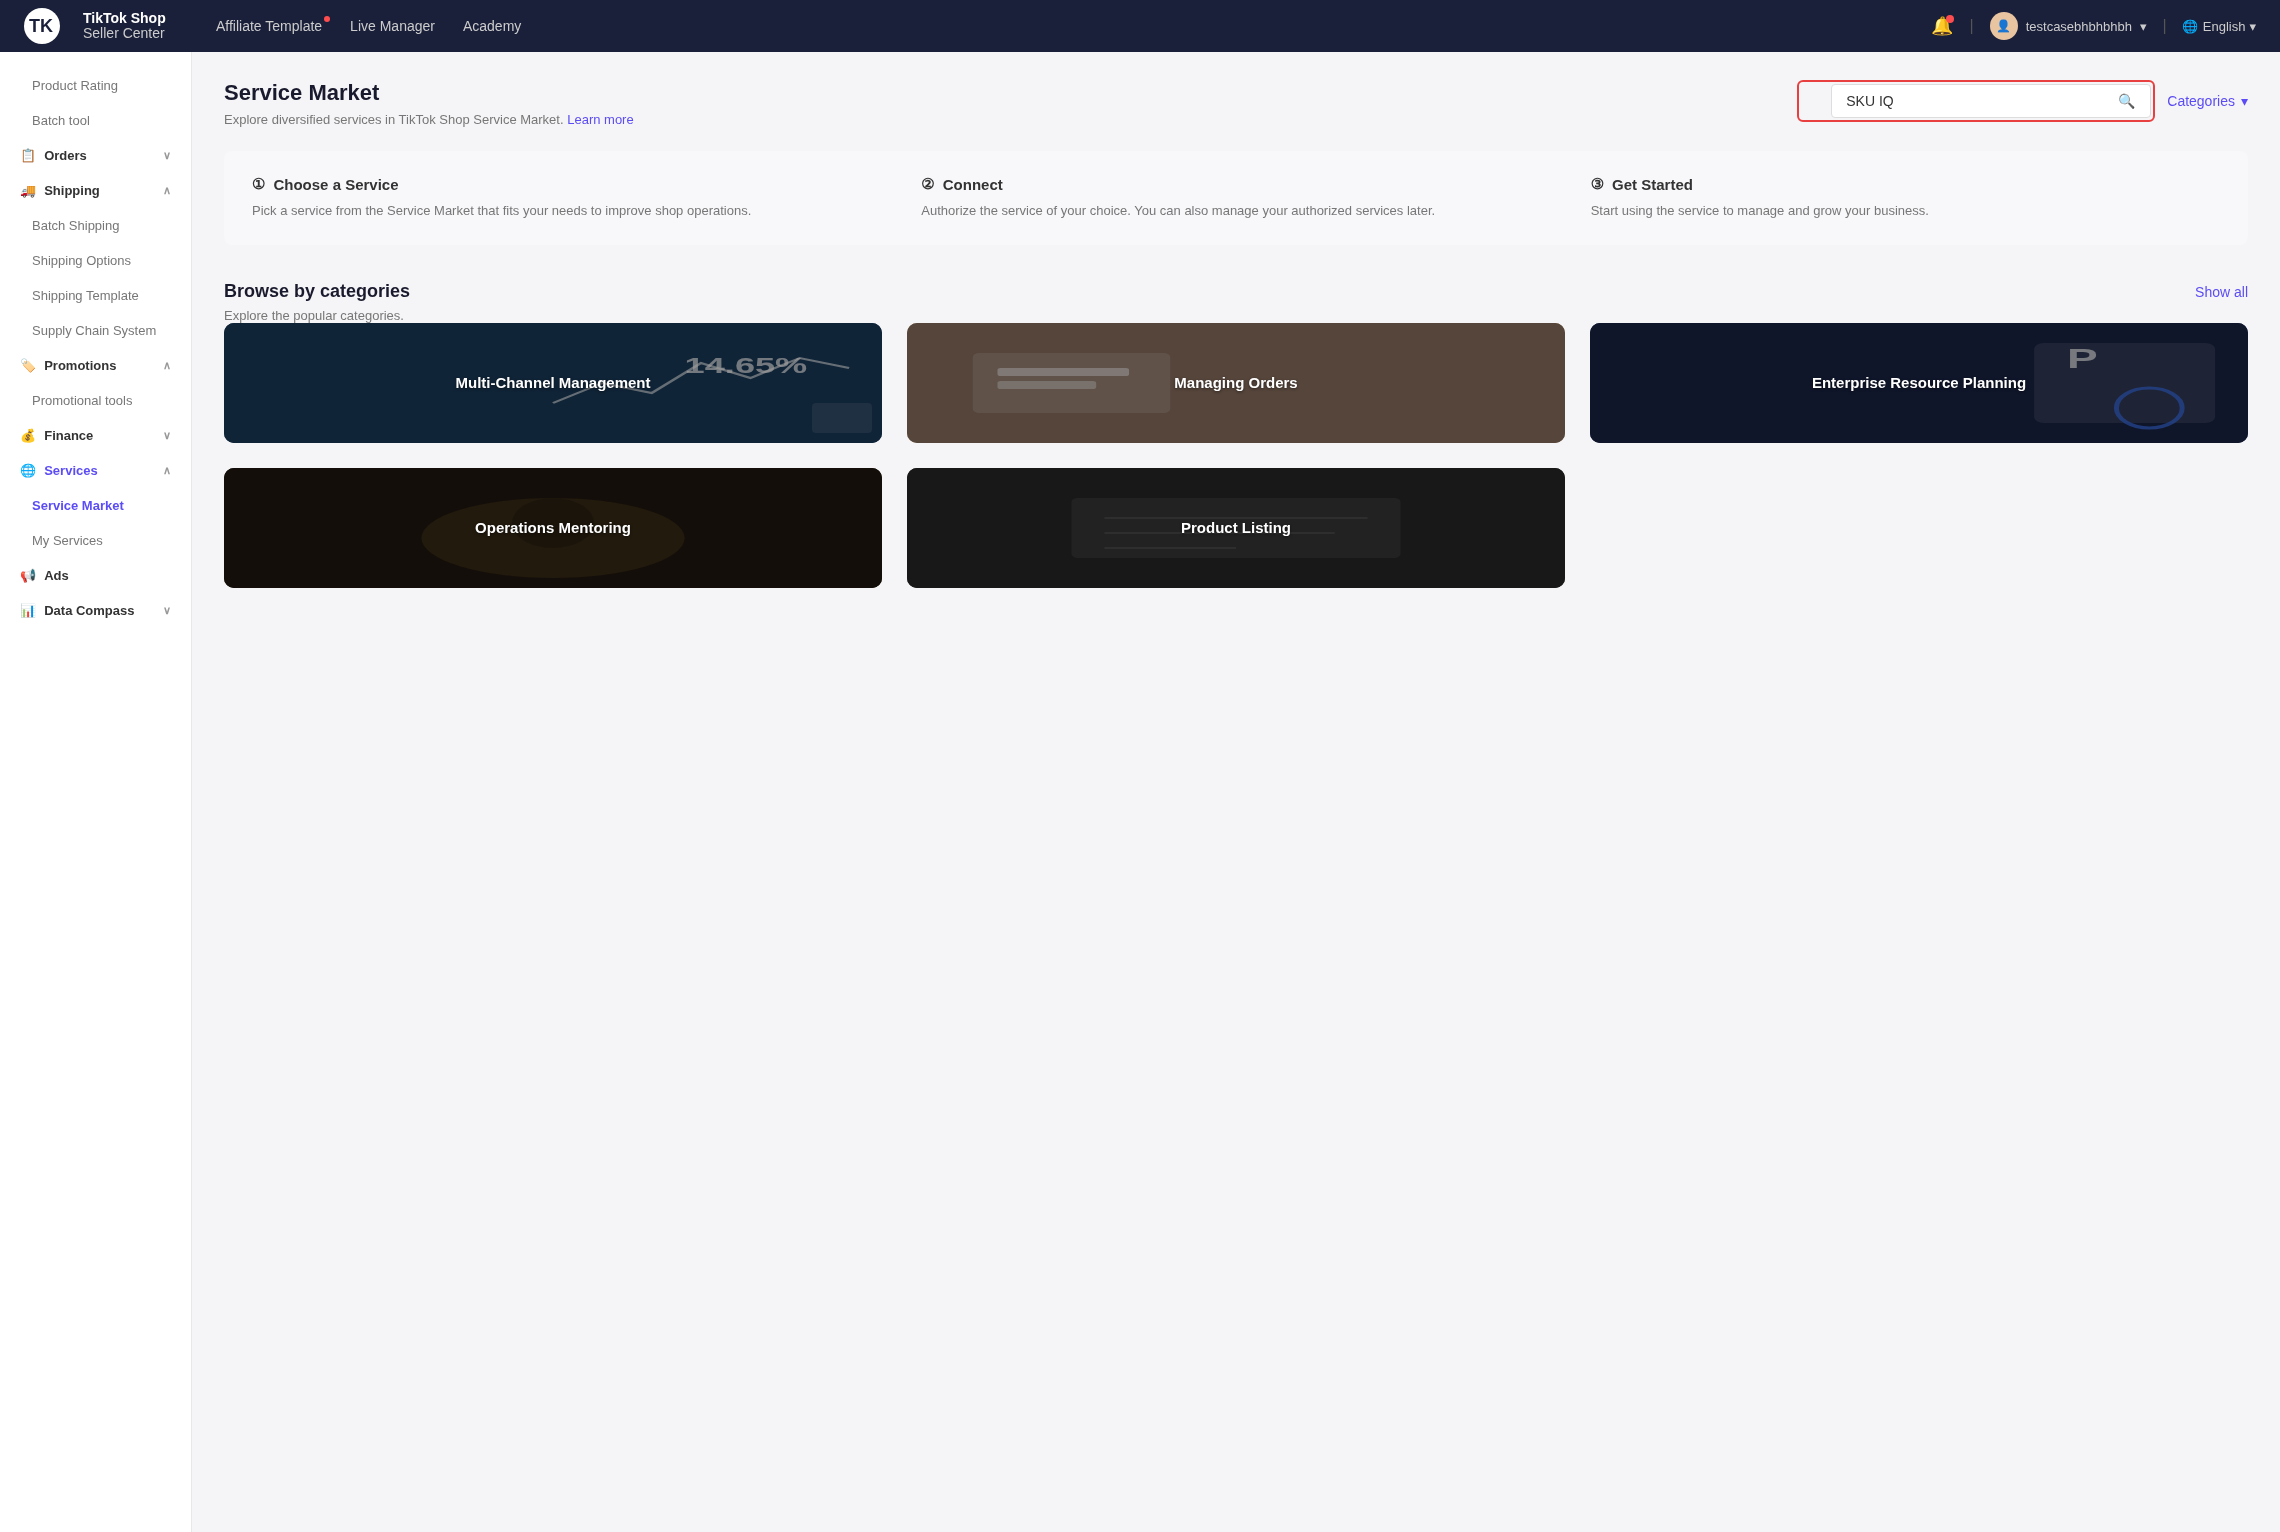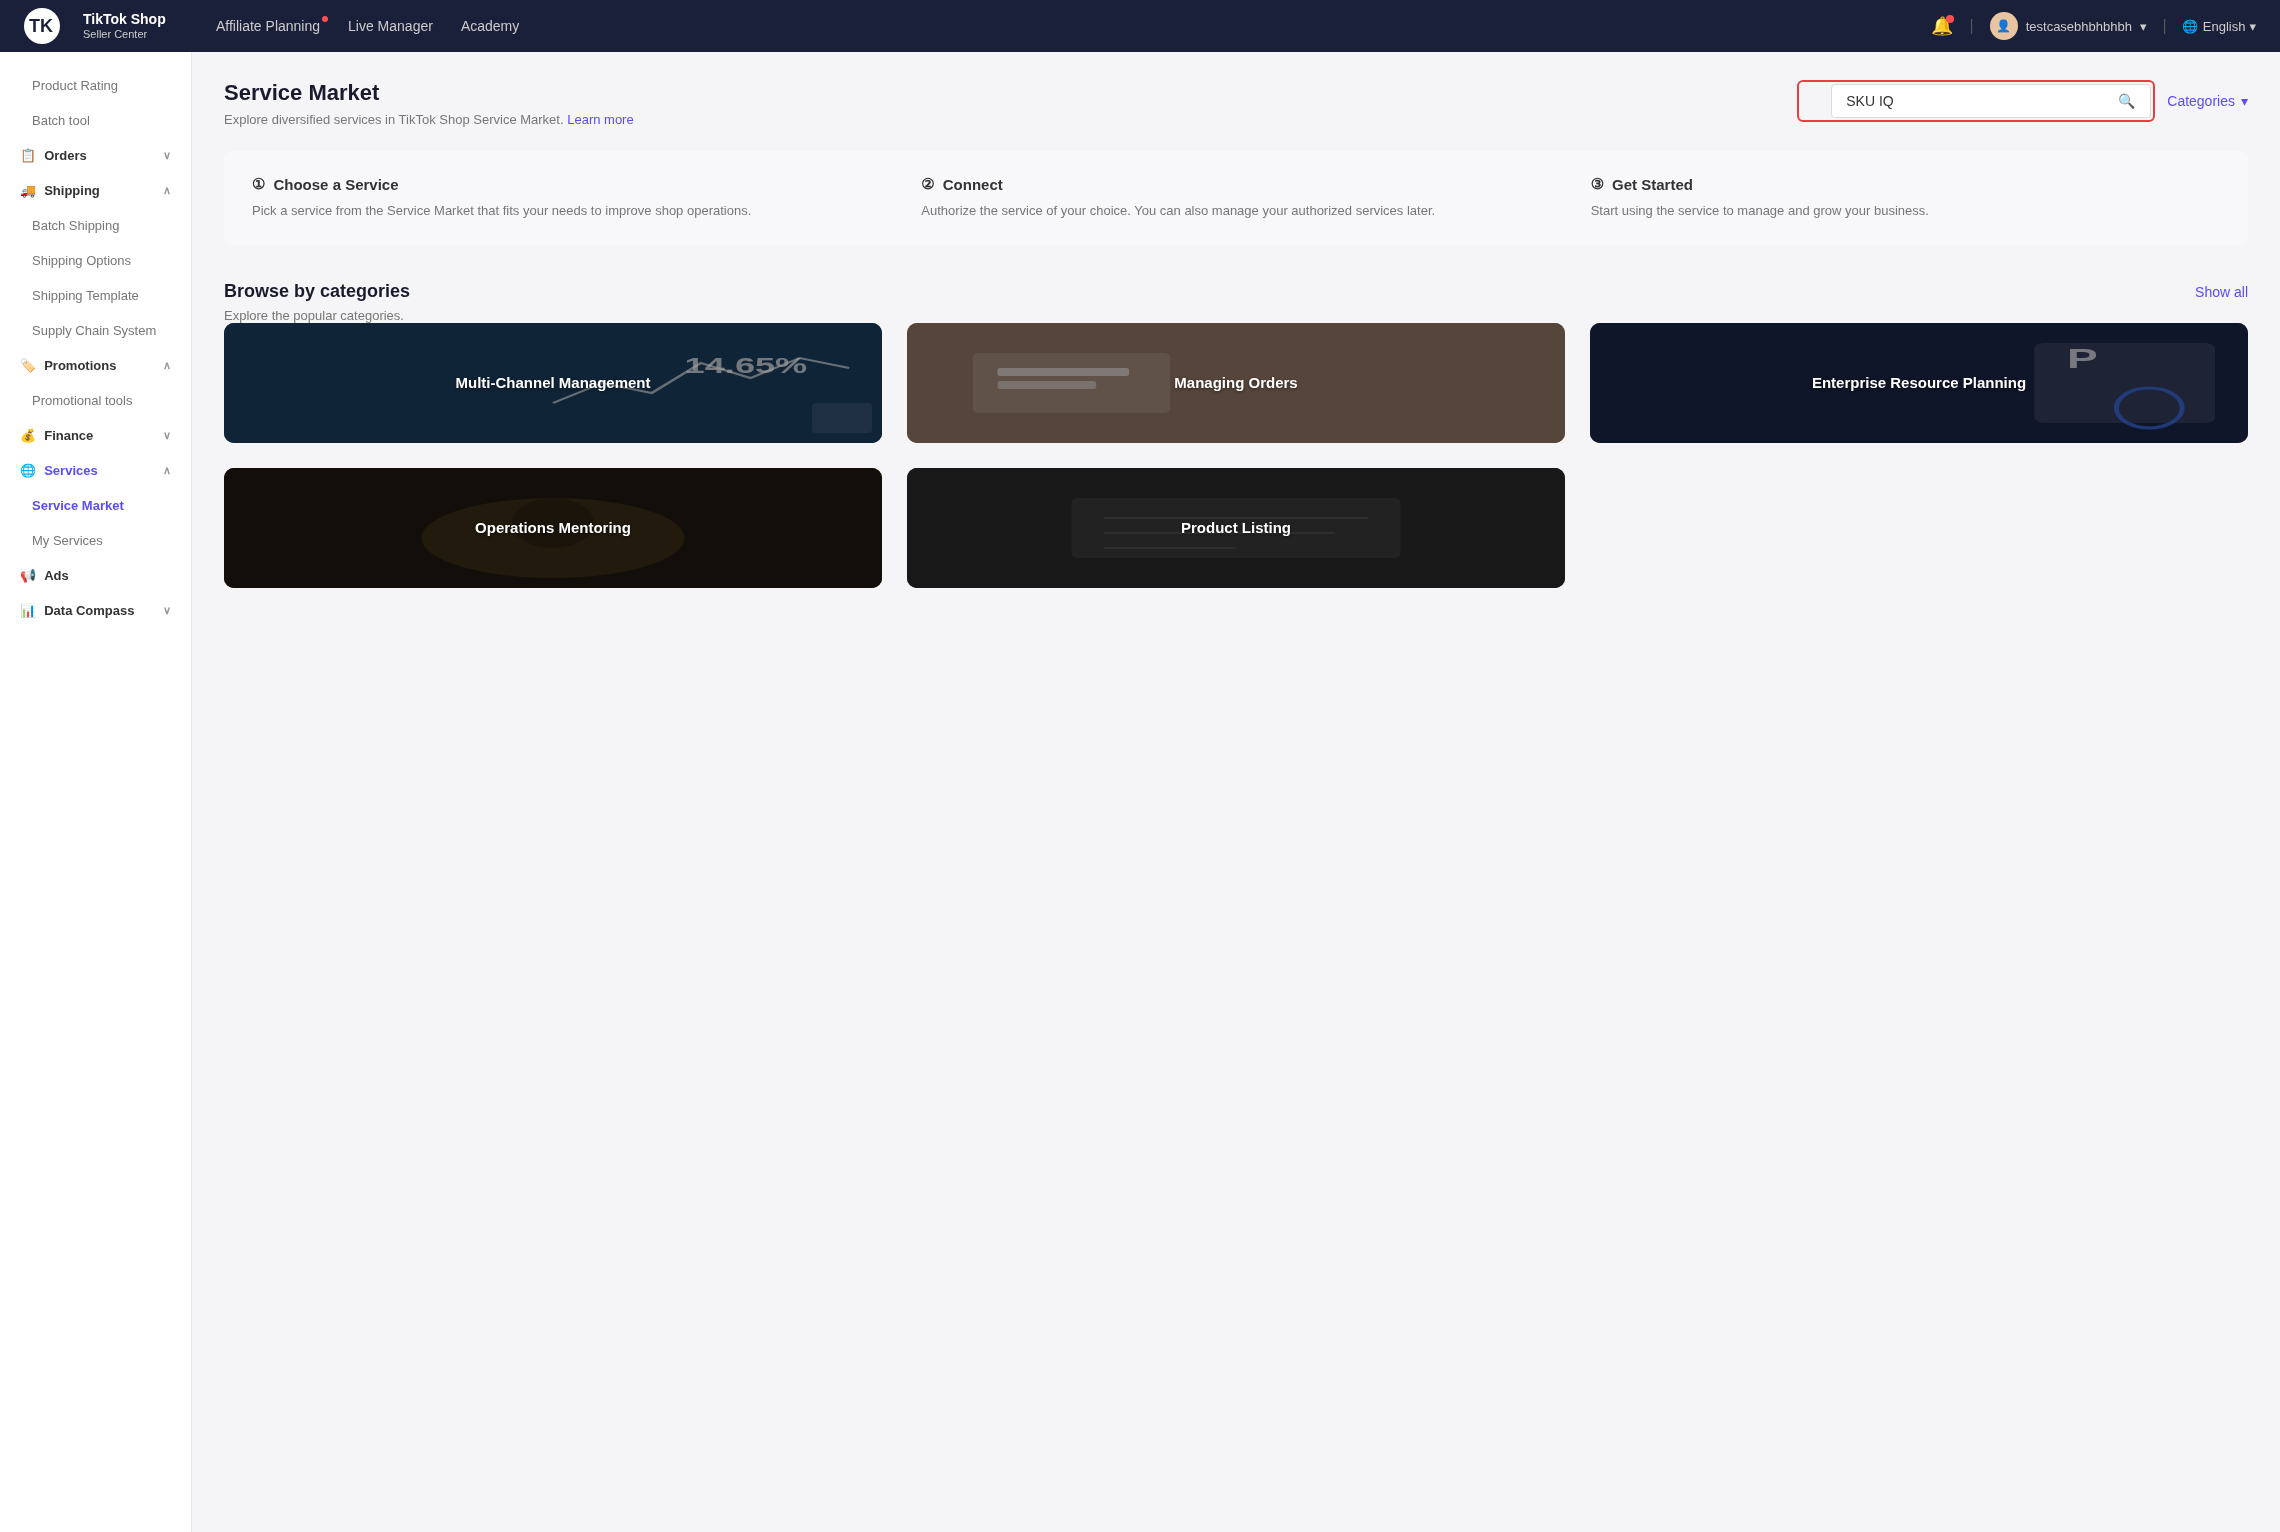--- a/index.html
+++ b/index.html
@@ -26,21 +26,21 @@
     .logo-icon {
       width: 36px;
       height: 36px;
     }
     .logo-text {
       display: flex;
       flex-direction: column;
       line-height: 1.1;
     }
     .logo-tiktok { color: white; font-weight: 700; font-size: 14px; }
-    .logo-seller { color: #ccc; font-size: 11px; }
+    .logo-seller { color: #ccc; font-size: 14px; }
     .nav-links {
       display: flex;
       align-items: center;
       gap: 28px;
       flex: 1;
     }
     .nav-link {
       color: #ccc;
       font-size: 14px;
       cursor: pointer;
@@ -276,21 +276,21 @@
       <circle cx="18" cy="18" r="18" fill="white"></circle>
       <text x="5" y="24" font-size="18" font-weight="bold" fill="#1a1f3a">TK</text>
     </svg>
     <div class="logo-text">
       <span class="logo-tiktok">TikTok Shop</span>
       <span class="logo-seller">Seller Center</span>
     </div>
   </div>
 
   <div class="nav-links">
-    <span class="nav-link has-dot">Affiliate Planning</span>
+    <span class="nav-link has-dot">Affiliate Template</span>
     <span class="nav-link">Live Manager</span>
     <span class="nav-link">Academy</span>
   </div>
 
   <div class="nav-right">
     <div class="bell-icon">
       🔔
       <div class="bell-dot"></div>
     </div>
     <span class="separator">|</span>

